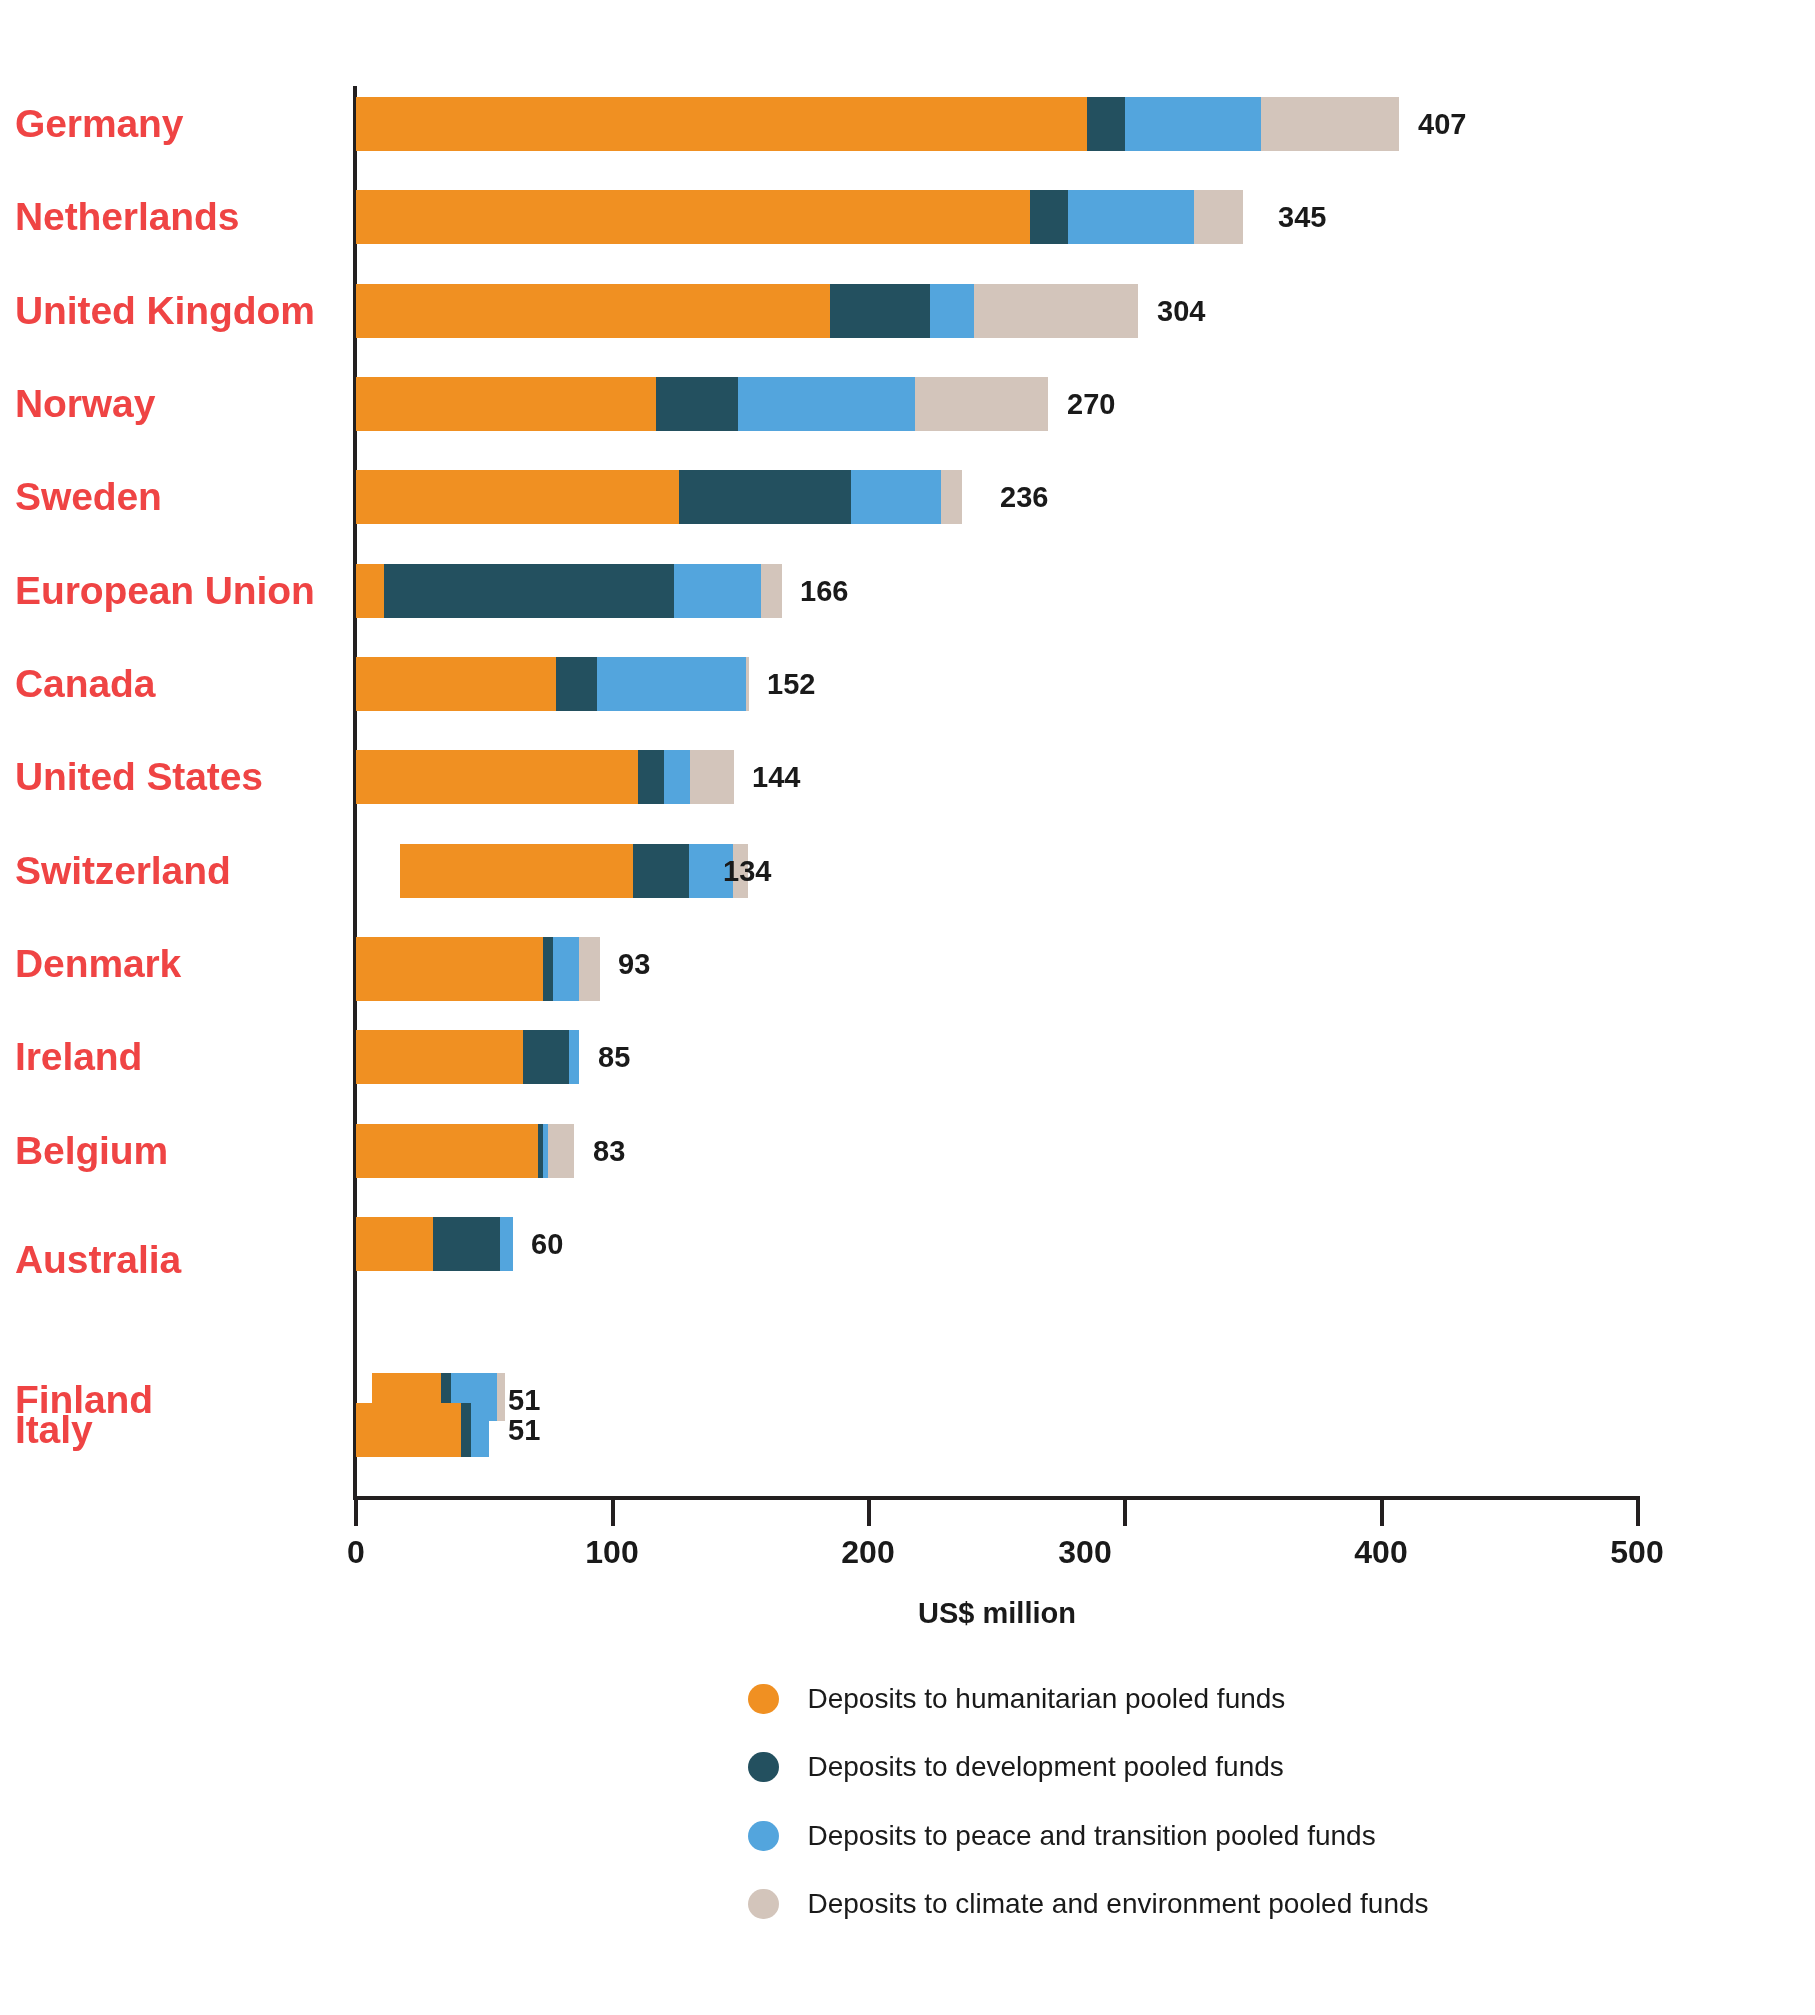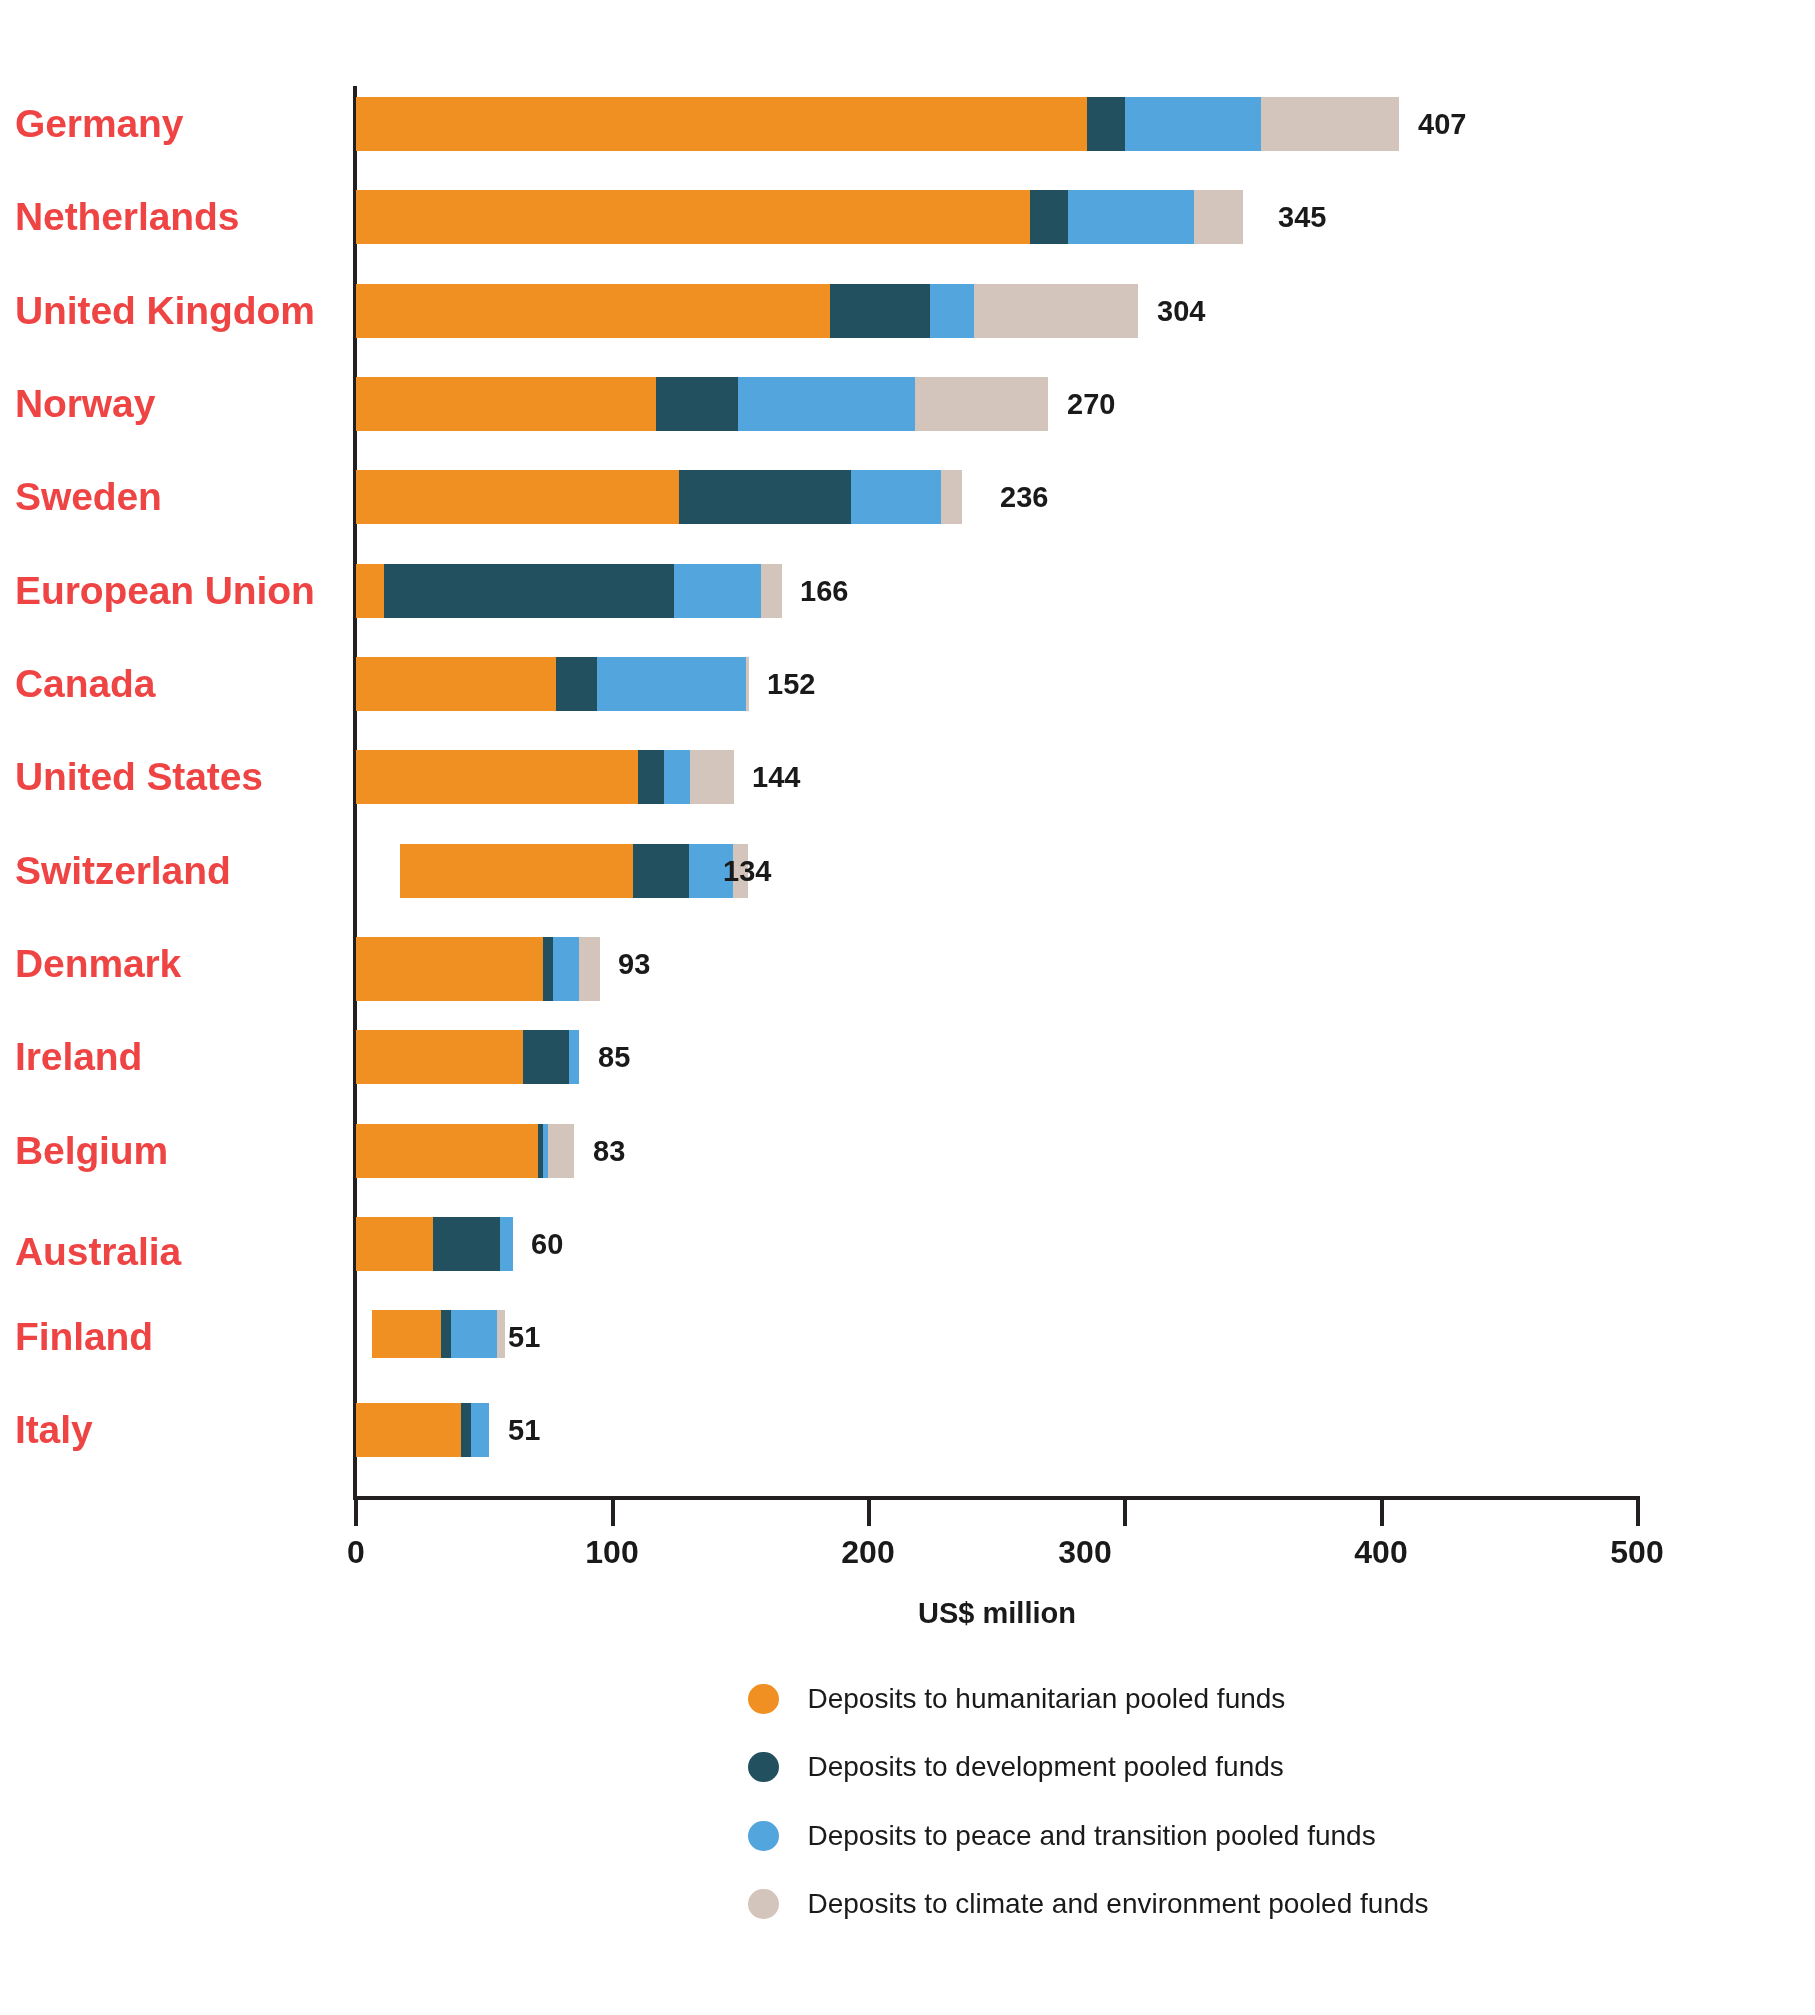--- a/index.html
+++ b/index.html
@@ -254,27 +254,27 @@
         </div>
         <div class="row" style="top: 1037px; height: 54px;">
           <div class="cat-label" style="right: auto; left: -341px; top: 0px; line-height: 54px;">Belgium</div>
           <div class="seg seg-hum" style="width: 182px; background: rgb(240, 144, 34);"></div>
           <div class="seg seg-dev" style="width: 5.1px; background: rgb(35, 80, 95);"></div>
           <div class="seg seg-peace" style="width: 5.1px; background: rgb(83, 165, 221);"></div>
           <div class="seg seg-clim" style="width: 26px; background: rgb(211, 197, 187);"></div>
           <div class="total" style="left: 237px; line-height: 54px;">83</div>
         </div>
         <div class="row" style="top: 1130px; height: 54px;">
-          <div class="cat-label" style="right: auto; left: -341px; top: 8px; line-height: 54px;">Australia</div>
+          <div class="cat-label" style="right: auto; left: -341px; top: 16px; line-height: 54px;">Australia</div>
           <div class="seg seg-hum" style="width: 77px; background: rgb(240, 144, 34);"></div>
           <div class="seg seg-dev" style="width: 67px; background: rgb(35, 80, 95);"></div>
           <div class="seg seg-peace" style="width: 13px; background: rgb(83, 165, 221);"></div>
           <div class="total" style="left: 175px; line-height: 54px;">60</div>
         </div>
-        <div class="row" style="top: 1223px; height: 48px; padding-left: 16px;">
+        <div class="row" style="top: 1286px; height: 48px; padding-left: 16px;">
           <div class="cat-label" style="right: auto; left: -341px; top: 0px; line-height: 54px;">Finland</div>
           <div class="seg seg-hum" style="width: 69px; background: rgb(240, 144, 34);"></div>
           <div class="seg seg-dev" style="width: 10.3px; background: rgb(35, 80, 95);"></div>
           <div class="seg seg-peace" style="width: 46px; background: rgb(83, 165, 221);"></div>
           <div class="seg seg-clim" style="width: 7.7px; background: rgb(211, 197, 187);"></div>
           <div class="total" style="left: 152px; line-height: 54px;">51</div>
         </div>
         <div class="row" style="top: 1316px; height: 54px;">
           <div class="cat-label" style="right: auto; left: -341px; top: 0px; line-height: 54px;">Italy</div>
           <div class="seg seg-hum" style="width: 105px; background: rgb(240, 144, 34);"></div>

